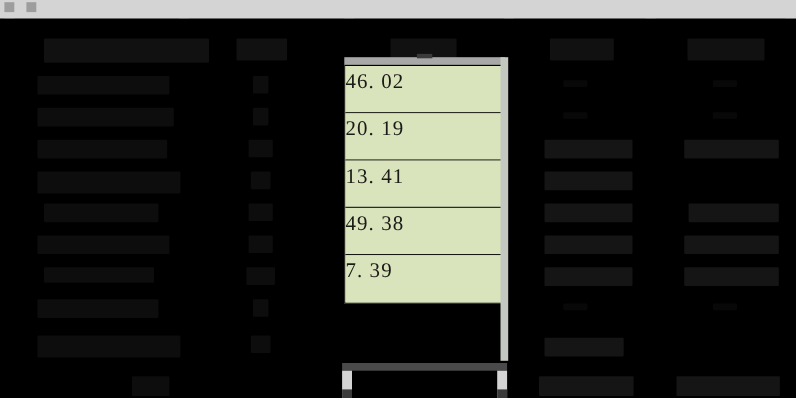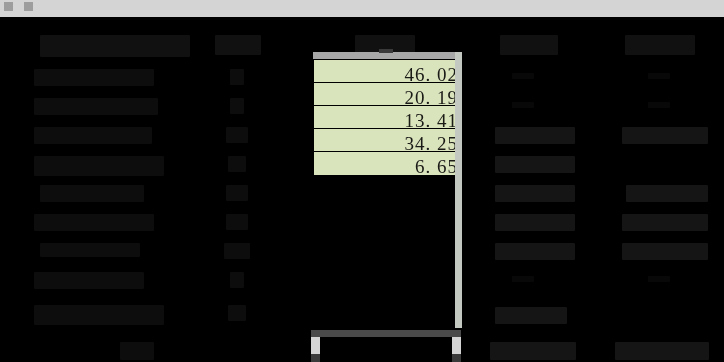--- a/index.html
+++ b/index.html
@@ -72,23 +72,23 @@
   #highlight-col {
     position: absolute;
     left: 313px;
     top: 59px;
     width: 146px;
     border: 1px solid #000000;
     box-sizing: border-box;
     background: #d9e3bc;
   }
   .hl-cell {
-    height: 23px;
+    height: 43px;
     line-height: 29px;
-    text-align: right;
+    text-align: left;
     font-size: 19px;
     letter-spacing: 1px;
     color: #1a1a16;
     background: #d9e3bc;
     border-bottom: 1px solid #000000;
     box-sizing: border-box;
   }
   .hl-cell:last-child { border-bottom: none; }
 
   
@@ -228,22 +228,22 @@
 </div>
 
 <div id="hl-header-cap">
   <div class="cap-notch"></div>
 </div>
 
 <div id="highlight-col">
   <div class="hl-cell">46. 02</div>
   <div class="hl-cell">20. 19</div>
   <div class="hl-cell">13. 41</div>
-  <div class="hl-cell">34. 25</div>
-  <div class="hl-cell">6. 65</div>
+  <div class="hl-cell">49. 38</div>
+  <div class="hl-cell">7. 39</div>
 </div>
 
 <div id="hl-right-edge"></div>
 
 <div id="footer-bar"></div>
 <div class="footer-leg" style="left:311px;">
   <div class="leg-foot"></div>
 </div>
 <div class="footer-leg" style="left:452px;">
   <div class="leg-foot"></div>

